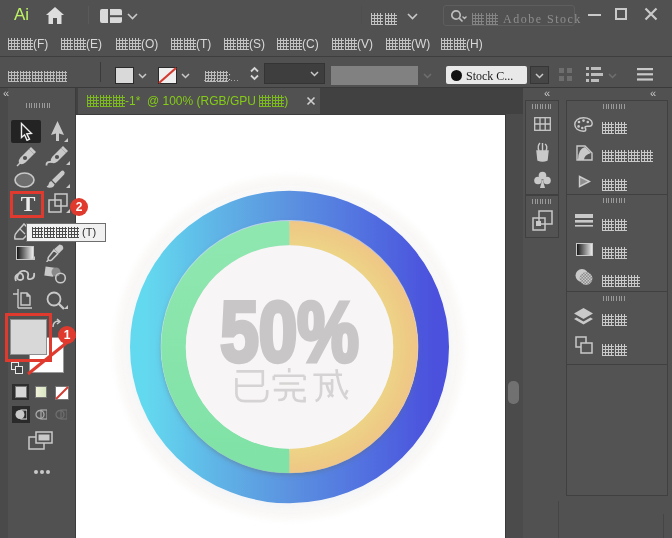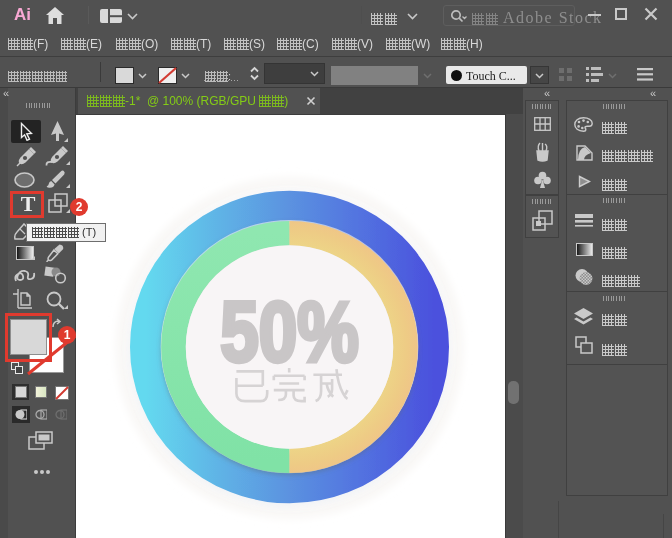--- a/index.html
+++ b/index.html
@@ -7,21 +7,21 @@
  repeating-linear-gradient(0deg, currentColor 0 1px, transparent 1px 3px),
  repeating-linear-gradient(90deg, currentColor 0 1px, transparent 1px 3px);}
 .z12{width:12px;height:12px}
 .z11{width:11px;height:11px;vertical-align:-1.5px}
 .grip{background:repeating-linear-gradient(90deg,#9a9a9a 0 1px,transparent 1px 2.6px);height:5px}
 svg{display:block}
 </style></head>
 <body>
 
 <div class="abs" style="left:0;top:0;width:672px;height:30px;background:#515151"></div>
-<div class="abs" style="left:14px;top:5px;color:#f9a8d4;font-size:17px;font-weight:bold;letter-spacing:0">Ai</div>
+<div class="abs" style="left:14px;top:5px;color:#bef264;font-size:17px;font-weight:normal;letter-spacing:0">Ai</div>
 <svg class="abs" style="left:46px;top:7px" width="18" height="17" viewBox="0 0 18 17">
     <path d="M9 0 L18 8 H15.5 V17 H11 V11 H7 V17 H2.5 V8 H0 Z" fill="#dedede"></path>
   </svg>
 <div class="abs" style="left:88px;top:6px;width:1px;height:18px;background:#5a5a5a"></div>
 <svg class="abs" style="left:100px;top:9px" width="22" height="14" viewBox="0 0 22 14">
     <rect x="0" y="0" width="22" height="14" rx="2" fill="#d9d9d9"></rect>
     <rect x="8" y="0" width="2" height="14" fill="#515151"></rect>
     <rect x="8" y="6.2" width="14" height="2" fill="#515151"></rect>
   </svg>
 <svg class="abs" style="left:127px;top:13px" width="11" height="7" viewBox="0 0 11 7">
@@ -31,21 +31,21 @@
 <div class="abs" style="left:371px;top:9px;color:#d6d6d6"><i class="z z12"></i><i class="z z12" style="margin-left:2px"></i></div>
 <svg class="abs" style="left:407px;top:13px" width="11" height="7" viewBox="0 0 11 7">
     <path d="M1 1 L5.5 5.5 L10 1" stroke="#c9c9c9" stroke-width="1.6" fill="none"></path>
   </svg>
 <div class="abs" style="left:443px;top:5px;width:132px;height:21px;border:1px solid #5e5e5e;border-radius:3px"></div>
 <svg class="abs" style="left:450px;top:9px" width="17" height="14" viewBox="0 0 17 14">
     <circle cx="6" cy="6" r="4.2" stroke="#bdbdbd" stroke-width="1.7" fill="none"></circle>
     <path d="M9.2 9.2 L12.5 12.5" stroke="#bdbdbd" stroke-width="1.7"></path>
     <path d="M12.5 7.5 l2 2 l2 -2" stroke="#bdbdbd" stroke-width="1.3" fill="none"></path>
   </svg>
-<div class="abs" style="left:472px;top:9px;color:#8e8e8e"><i class="z z12"></i><i class="z z12" style="margin-left:2px"></i><span style="font-family:'Liberation Serif',serif;font-size:16px;letter-spacing:1.5px;color:#8e8e8e;margin-left:5px">Adobe Stock</span></div>
+<div class="abs" style="left:472px;top:9px;color:#8e8e8e"><i class="z z12"></i><i class="z z12" style="margin-left:2px"></i><span style="font-family:'Liberation Serif',serif;font-size:12px;letter-spacing:1.5px;color:#8e8e8e;margin-left:5px">Adobe Stock</span></div>
 <div class="abs" style="left:588px;top:13.5px;width:13px;height:2.4px;background:#c9c9c9"></div>
 <div class="abs" style="left:615px;top:8px;width:12px;height:12px;border:2px solid #c9c9c9"></div>
 <svg class="abs" style="left:644px;top:7px" width="14" height="14" viewBox="0 0 14 14">
     <path d="M1.5 1.5 L12.5 12.5 M12.5 1.5 L1.5 12.5" stroke="#c9c9c9" stroke-width="2.2"></path>
   </svg>
 
 <div class="abs" style="left:0;top:30px;width:672px;height:26px;background:#515151"></div>
 <div class="abs" style="top:37px;left:8px;color:#d8d8d8;font-size:12px"><i class="z z12"></i><i class="z z12" style="margin-left:1px"></i>(F)</div>
 <div class="abs" style="top:37px;left:61px;color:#d8d8d8;font-size:12px"><i class="z z12"></i><i class="z z12" style="margin-left:1px"></i>(E)</div>
 <div class="abs" style="top:37px;left:116px;color:#d8d8d8;font-size:12px"><i class="z z12"></i><i class="z z12" style="margin-left:1px"></i>(O)</div>
@@ -83,21 +83,21 @@
 <svg class="abs" style="left:310px;top:71px" width="9" height="6" viewBox="0 0 9 6">
     <path d="M1 1 L4.5 4.5 L8 1" stroke="#c9c9c9" stroke-width="1.5" fill="none"></path>
   </svg>
 <div class="abs" style="left:331px;top:66px;width:87px;height:19px;background:#818181"></div>
 <svg class="abs" style="left:423px;top:73px" width="9" height="6" viewBox="0 0 9 6">
     <path d="M1 1 L4.5 4.5 L8 1" stroke="#6f6f6f" stroke-width="1.5" fill="none"></path>
   </svg>
 
 <div class="abs" style="left:446px;top:66px;width:81px;height:18px;background:#e9e9e9;border-radius:2px"></div>
 <div class="abs" style="left:451px;top:69.5px;width:11px;height:11px;border-radius:50%;background:#111"></div>
-<div class="abs" style="left:466px;top:69px;font-family:'Liberation Serif',serif;font-size:12px;color:#1c1c1c">Touch C...</div>
+<div class="abs" style="left:466px;top:69px;font-family:'Liberation Serif',serif;font-size:12px;color:#1c1c1c">Stock C...</div>
 <div class="abs" style="left:530px;top:66px;width:19px;height:18px;background:#464646;border:1px solid #363636"></div>
 <svg class="abs" style="left:535px;top:73px" width="9" height="6" viewBox="0 0 9 6">
     <path d="M1 1 L4.5 4.5 L8 1" stroke="#c9c9c9" stroke-width="1.5" fill="none"></path>
   </svg>
 <svg class="abs" style="left:559px;top:68px" width="14" height="13" viewBox="0 0 14 13">
     <g fill="#6e6e6e">
       <rect x="0" y="0" width="5" height="5"></rect>
       <rect x="8" y="0" width="5" height="5"></rect>
       <rect x="0" y="8" width="5" height="5"></rect>
       <rect x="8" y="8" width="5" height="5"></rect>

